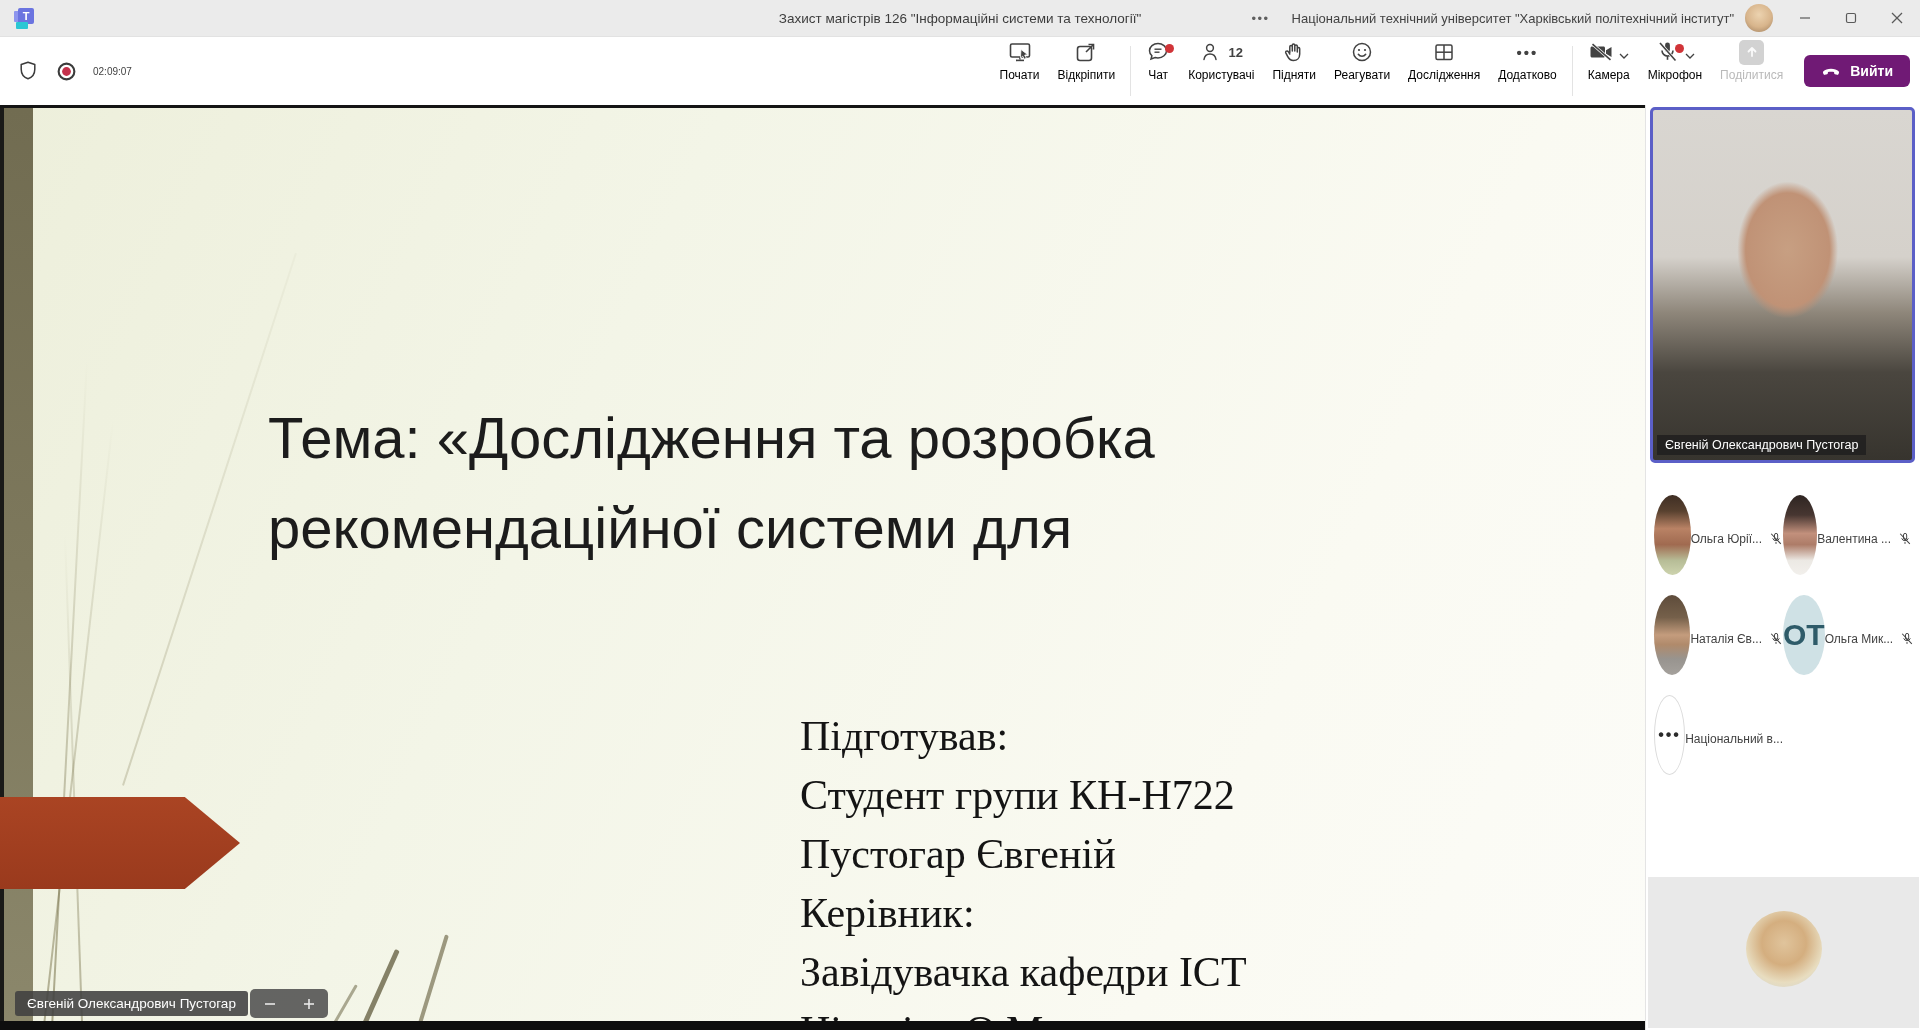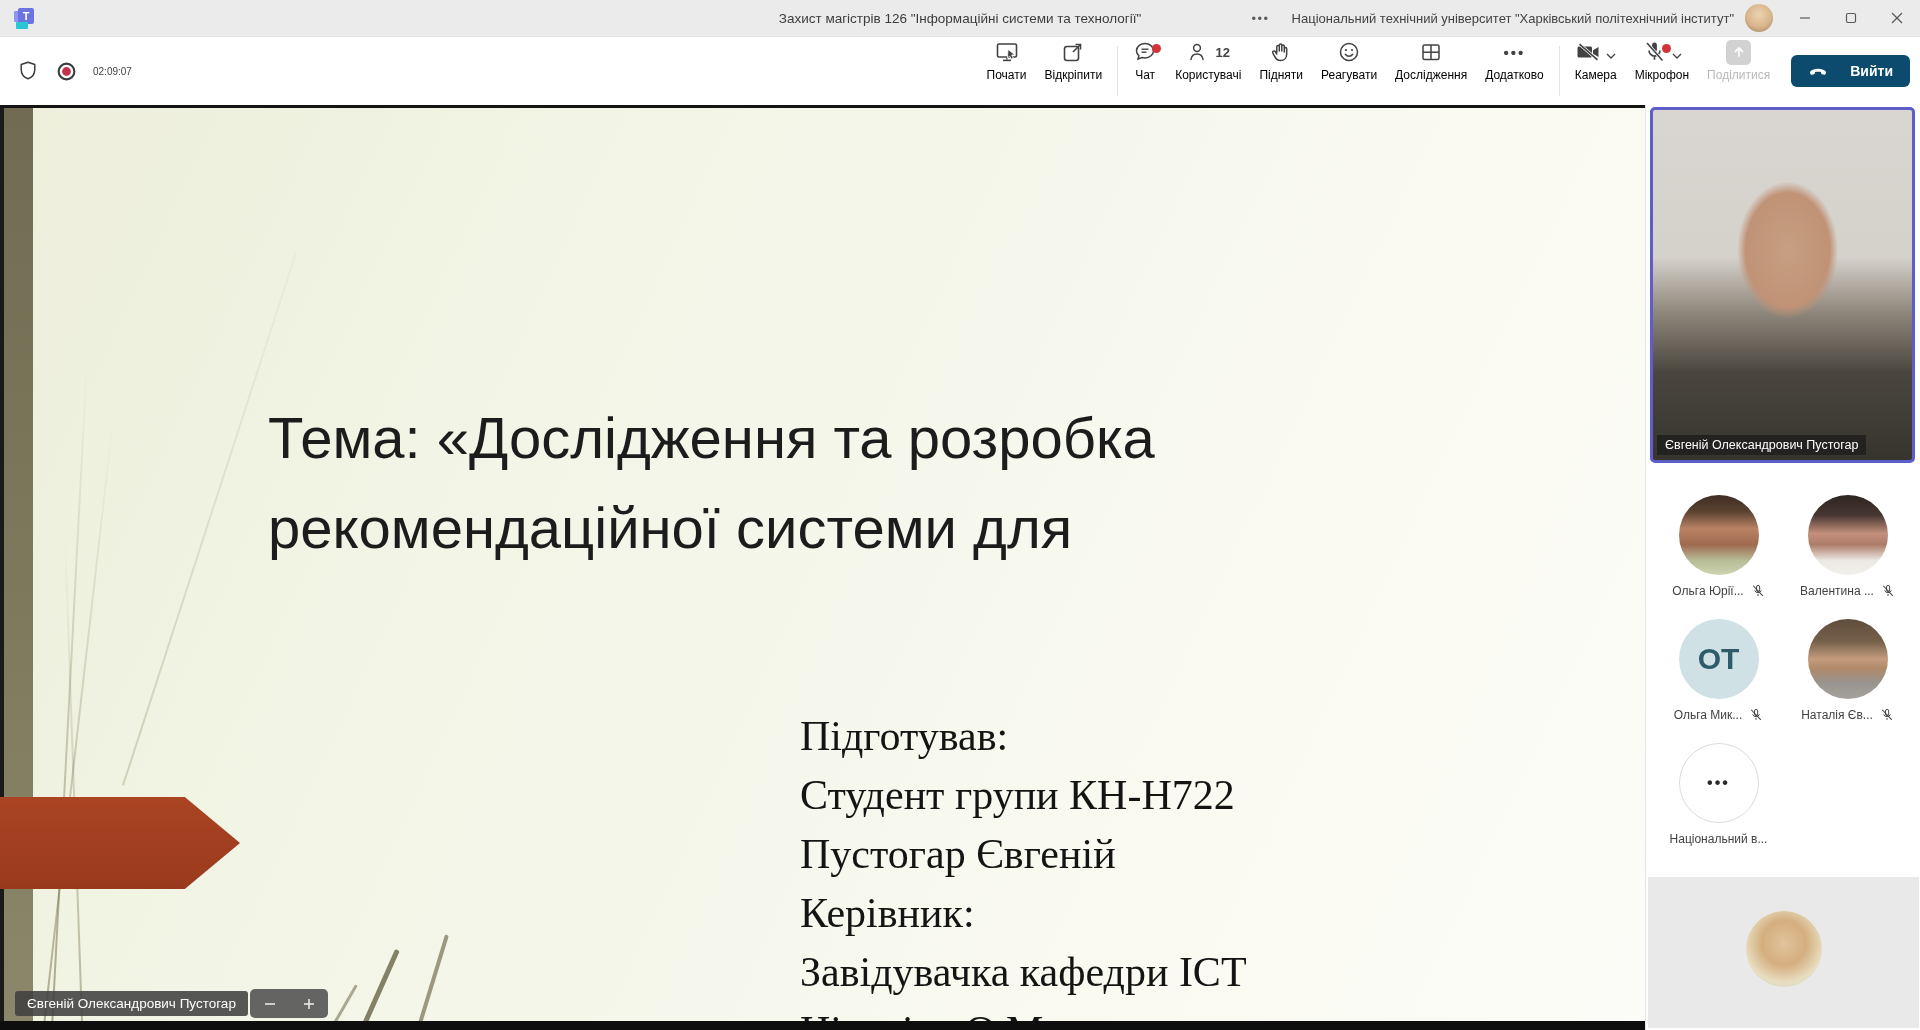--- a/index.html
+++ b/index.html
@@ -35,22 +35,22 @@
   .titem .lbl{font-size:12px;color:#000000;margin-top:3px;white-space:nowrap;}
   .titem.dis .lbl{color:#b9b9b9;}
   .vdiv{width:1px;background:#e3e3e3;margin:9px 6px;}
   .count{font-size:13px;font-weight:700;color:#424242;}
   .ndot{position:absolute;width:9px;height:9px;border-radius:50%;background:#D13438;}
   .chat-dot{top:7px;left:calc(50% + 7px);}
   .mic-dot{top:7px;left:calc(50% + 0px);}
   .dots-glyph{font-size:15px;color:#424242;letter-spacing:2px;font-weight:bold;}
   .share-box{width:25px;height:25px;background:#d2d2d2;border-radius:5px;display:flex;
              align-items:center;justify-content:center;}
-  .leave{align-self:center;margin-left:12px;display:flex;align-items:center;gap:22px;
-         background:#0c4a6e;color:#fff;font-size:14px;font-weight:600;padding:0 17px;
+  .leave{align-self:center;margin-left:12px;display:flex;align-items:center;gap:9px;
+         background:#701a75;color:#fff;font-size:14px;font-weight:600;padding:0 17px;
          height:32px;border-radius:6px;cursor:pointer;}
 
   
   .slide{position:absolute;top:105px;left:0;width:1645px;height:925px;overflow:hidden;
          background:linear-gradient(115deg,#edefdb 0%,#f3f5e7 35%,#fafaf2 75%,#fcfcf8 100%);}
   .sl-topbar{position:absolute;top:0;left:0;right:0;height:3px;background:#141414;}
   .sl-botbar{position:absolute;bottom:0;left:0;right:0;height:9px;background:#0e0e0e;}
   .sl-leftedge{position:absolute;top:0;bottom:0;left:0;width:4px;background:#1a1a18;}
   .sl-band{position:absolute;left:4px;top:3px;bottom:9px;width:29px;
            background:linear-gradient(180deg,#716c51 0%,#7d785c 50%,#8b876b 100%);}
@@ -84,21 +84,21 @@
   .panel{position:absolute;top:105px;left:1645px;width:275px;height:925px;background:#fff;
          border-left:1px solid #e4e4e4;box-sizing:border-box;}
   .speaker{position:absolute;left:4px;top:2px;width:265px;height:356px;border:3px solid #5B5FC7;
            border-radius:5px;overflow:hidden;box-sizing:border-box;cursor:pointer;
            background:radial-gradient(ellipse 70px 95px at 52% 40%,#c79f82 0%,#c09276 60%,rgba(192,146,118,0) 72%),
                       linear-gradient(180deg,#d9d6d1 0%,#d5d1cb 42%,#8e867a 58%,#4a463f 75%,#37342e 100%);}
   .sp-name{position:absolute;left:4px;bottom:5px;background:rgba(32,31,30,.85);color:#fff;
            font-size:12.5px;padding:3px 8px;white-space:nowrap;}
   .pgrid{position:absolute;left:8px;top:390px;width:258px;display:grid;
          grid-template-columns:129px 129px;row-gap:20px;}
-  .pcell{display:flex;flex-direction:column;align-items:center;cursor:pointer;}
+  .pcell{display:flex;flex-direction:row;align-items:center;cursor:pointer;}
   .pav{width:80px;height:80px;border-radius:50%;box-sizing:border-box;}
   .prow{margin-top:8px;display:flex;align-items:center;gap:7px;height:16px;}
   .pname{font-size:12px;color:#424242;white-space:nowrap;}
   .av0{background:linear-gradient(180deg,#3f2e24 0%,#58412f 20%,#b98265 42%,#a06a50 62%,#b7bd97 82%,#cdd3ae 100%);}
   .av1{background:linear-gradient(180deg,#2e2522 0%,#473631 25%,#c2907c 48%,#ad7c68 62%,#ece9e4 82%,#f2f0ec 100%);}
   .av2{background:linear-gradient(180deg,#5e4c3b 0%,#75604a 28%,#c49c7d 50%,#b08a6b 62%,#98948f 80%,#a5a19c 100%);}
   .av3{background:#cfe1e5;display:flex;align-items:center;justify-content:center;
        font-size:30px;font-weight:600;color:#2e5b69;}
   .av4{background:linear-gradient(180deg,#ded6c8 0%,#d6ccbc 25%,#b08a68 48%,#8a6a4e 60%,#3b3835 82%,#333029 100%);}
   .av5{background:#fff;border:1px solid #dcdcdc;display:flex;align-items:center;justify-content:center;
@@ -370,45 +370,45 @@
           <svg width="14" height="14" viewBox="0 0 16 16">
               <rect x="6.3" y="1.6" width="3.6" height="7" rx="1.8" fill="none" stroke="#424242" stroke-width="1.1"></rect>
               <path d="M4.2 7.2a4 4 0 0 0 7.6 0" fill="none" stroke="#424242" stroke-width="1.1"></path>
               <line x1="8" y1="11.4" x2="8" y2="13.6" stroke="#424242" stroke-width="1.1"></line>
               <line x1="2.5" y1="2" x2="13.5" y2="13.5" stroke="#424242" stroke-width="1.2"></line>
             </svg>
         </div>
       </div>
 
       <div class="pcell">
+        <div class="pav av2"></div>
+        <div class="prow">
+          <span class="pname">Наталія Єв...</span>
+          <svg width="14" height="14" viewBox="0 0 16 16">
+              <rect x="6.3" y="1.6" width="3.6" height="7" rx="1.8" fill="none" stroke="#424242" stroke-width="1.1"></rect>
+              <path d="M4.2 7.2a4 4 0 0 0 7.6 0" fill="none" stroke="#424242" stroke-width="1.1"></path>
+              <line x1="8" y1="11.4" x2="8" y2="13.6" stroke="#424242" stroke-width="1.1"></line>
+              <line x1="2.5" y1="2" x2="13.5" y2="13.5" stroke="#424242" stroke-width="1.2"></line>
+            </svg>
+        </div>
+      </div>
+
+      <div class="pcell">
         <div class="pav av3">ОТ</div>
         <div class="prow">
           <span class="pname">Ольга Мик...</span>
           <svg width="14" height="14" viewBox="0 0 16 16">
               <rect x="6.3" y="1.6" width="3.6" height="7" rx="1.8" fill="none" stroke="#424242" stroke-width="1.1"></rect>
               <path d="M4.2 7.2a4 4 0 0 0 7.6 0" fill="none" stroke="#424242" stroke-width="1.1"></path>
               <line x1="8" y1="11.4" x2="8" y2="13.6" stroke="#424242" stroke-width="1.1"></line>
               <line x1="2.5" y1="2" x2="13.5" y2="13.5" stroke="#424242" stroke-width="1.2"></line>
             </svg>
         </div>
       </div>
 
-      <div class="pcell">
-        <div class="pav av2"></div>
-        <div class="prow">
-          <span class="pname">Наталія Єв...</span>
-          <svg width="14" height="14" viewBox="0 0 16 16">
-              <rect x="6.3" y="1.6" width="3.6" height="7" rx="1.8" fill="none" stroke="#424242" stroke-width="1.1"></rect>
-              <path d="M4.2 7.2a4 4 0 0 0 7.6 0" fill="none" stroke="#424242" stroke-width="1.1"></path>
-              <line x1="8" y1="11.4" x2="8" y2="13.6" stroke="#424242" stroke-width="1.1"></line>
-              <line x1="2.5" y1="2" x2="13.5" y2="13.5" stroke="#424242" stroke-width="1.2"></line>
-            </svg>
-        </div>
-      </div>
-
 
       <div class="pcell">
         <div class="pav av5">•••</div>
         <div class="prow">
           <span class="pname">Національний в...</span>
         </div>
       </div>
     </div>
 
     <div class="self">

